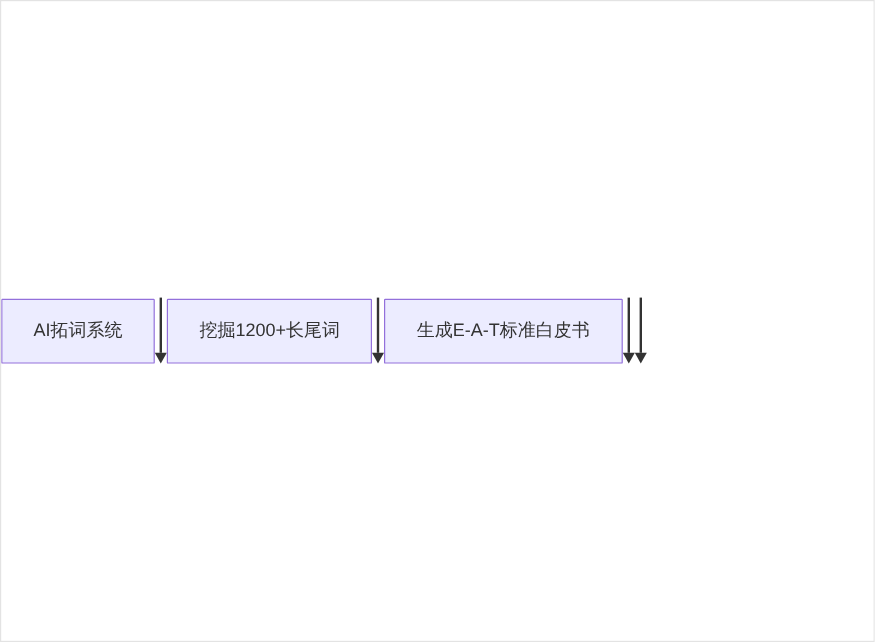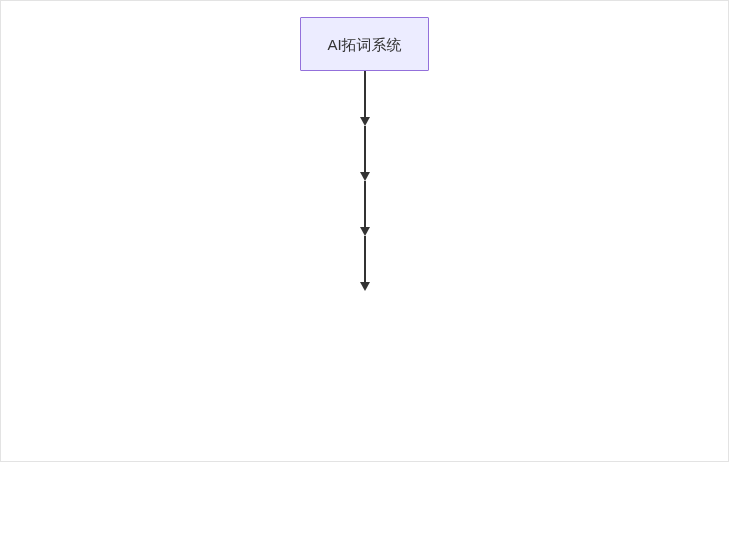--- a/index.html
+++ b/index.html
@@ -4,27 +4,27 @@
 <style>
   html, body {
     margin: 0;
     padding: 0;
     background: #ffffff;
     font-family: "Liberation Sans", "DejaVu Sans", sans-serif;
   }
   .canvas {
     position: relative;
     width: 729px;
-    height: 462px;
+    height: 535px;
     box-sizing: border-box;
     background: #ffffff;
     border: 1px solid #e3e3e3;
     overflow: hidden;
     display: flex;
-    flex-direction: column;
+    flex-direction: row;
     align-items: center;
     padding-top: 16px;
   }
   .flow-node {
     box-sizing: border-box;
     background: #ECECFF;
     border: 1px solid #9370DB;
     color: #333333;
     font-size: 15px;
     line-height: 1;
@@ -62,26 +62,32 @@
 
   <div class="flow-node">
     <span>AI拓词系统</span>
   </div>
 
   <div class="edge">
     <div class="line"></div>
     <div class="arrowhead"></div>
   </div>
 
+  <div class="flow-node">
+    <span>挖掘1200+长尾词</span>
+  </div>
 
   <div class="edge">
     <div class="line"></div>
     <div class="arrowhead"></div>
   </div>
 
+  <div class="flow-node">
+    <span>生成E-A-T标准白皮书</span>
+  </div>
 
   <div class="edge">
     <div class="line"></div>
     <div class="arrowhead"></div>
   </div>
 
 
   <div class="edge">
     <div class="line"></div>
     <div class="arrowhead"></div>

